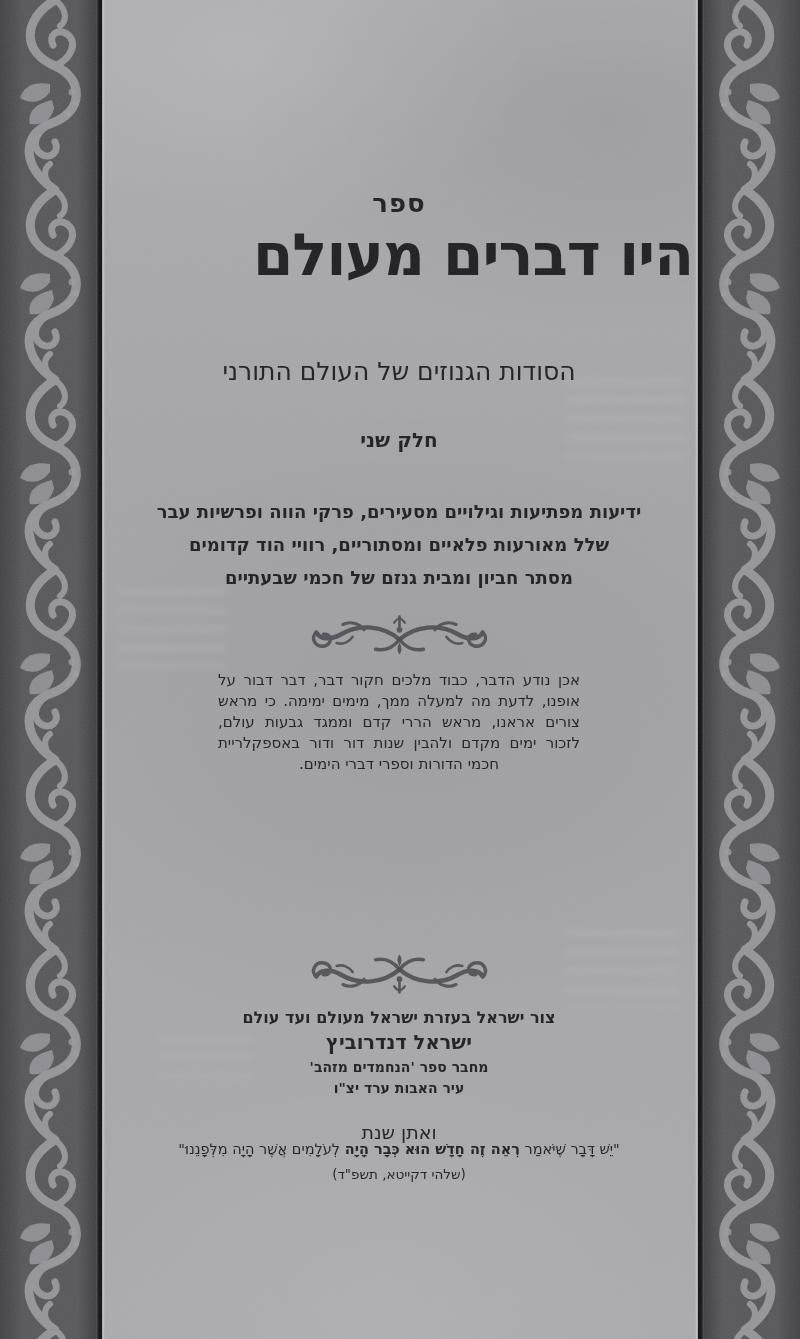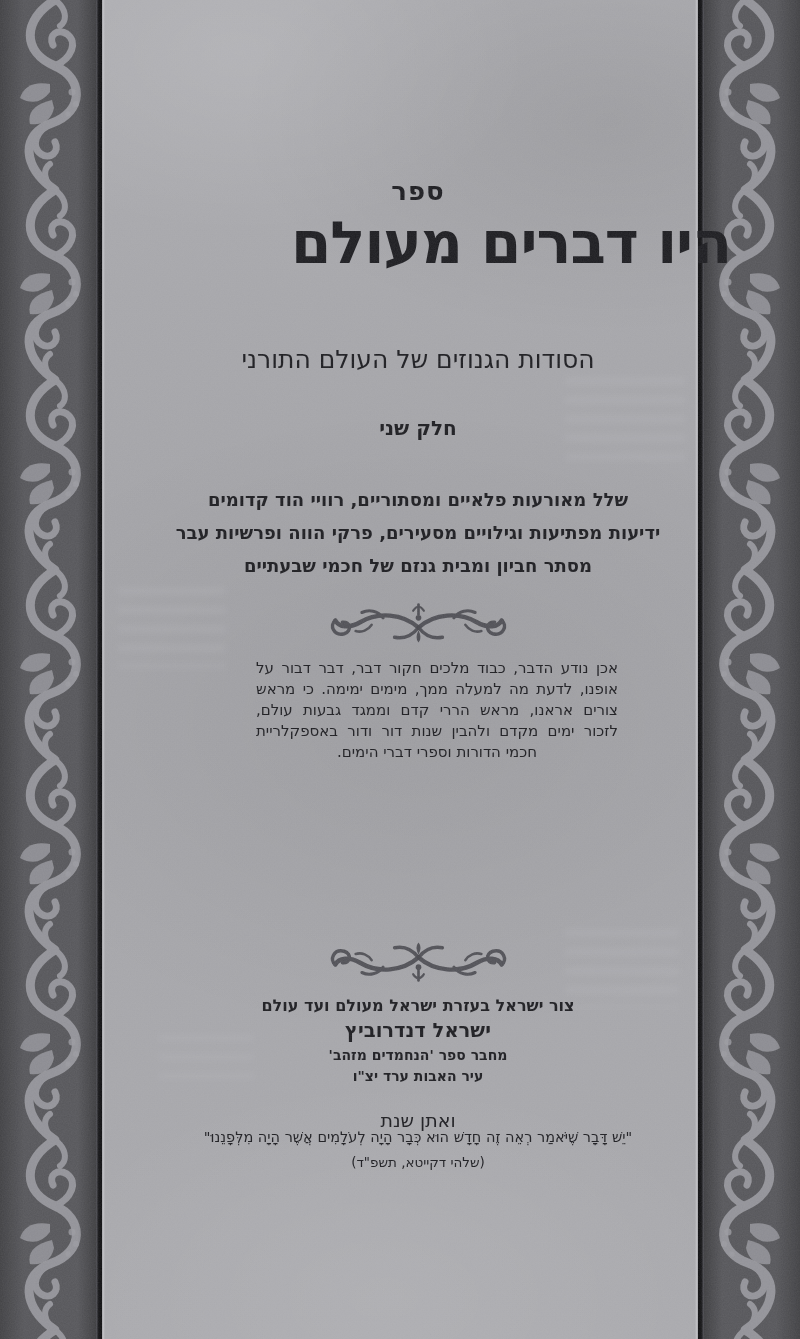--- a/index.html
+++ b/index.html
@@ -25,22 +25,22 @@
   .frame-line{position:absolute;top:0;height:100%;width:9px;}
   .frame-left{
     left:96px;
     background:linear-gradient(90deg,#54545a 0%,#121214 30%,#0e0e10 62%,#c8c8cc 74%,rgba(200,200,204,0) 100%);
   }
   .frame-right{
     right:96px;
     background:linear-gradient(270deg,#54545a 0%,#121214 30%,#0e0e10 62%,#c8c8cc 74%,rgba(200,200,204,0) 100%);
   }
   .content{
-    position:absolute;left:105px;top:0;width:588px;height:1153px;
-    text-align:center;color:#1c1c20;padding-left:38px;
+    position:absolute;left:105px;top:12px;width:588px;height:1153px;
+    text-align:center;color:#1c1c20;
   }
   .content > *{position:absolute;width:100%;margin:0;right:0;}
   .sefer{top:176px;font-size:26px;font-weight:bold;letter-spacing:1px;}
   .title{top:210px;font-size:58px;font-weight:bold;line-height:1.15;letter-spacing:-1px;text-align:right;}
   .subtitle{top:345px;font-size:25px;font-weight:normal;}
   .part{top:416px;font-size:20px;font-weight:bold;}
   .blurb{top:483px;font-size:18px;font-weight:bold;line-height:33px;}
   .flourish{display:flex;justify-content:center;}
   .flourish-1{top:601px;}
   .flourish-2{top:938px;}
@@ -50,21 +50,21 @@
     text-align:justify;text-align-last:center;
   }
   .para-1{top:658px;}
   .para-2{top:790px;}
   .dedication-line{top:996px;font-size:16px;font-weight:bold;}
   .author-name{top:1019px;font-size:19.5px;font-weight:bold;}
   .author-credit{top:1047px;font-size:14px;font-weight:bold;}
   .author-city{top:1068px;font-size:14px;font-weight:bold;}
   .chrono-intro{top:1109px;font-size:19px;}
   .chrono-verse{top:1129px;font-size:14.5px;}
-  .chrono-verse .bold{font-weight:normal;margin-top:32px;}
+  .chrono-verse .bold{font-weight:bold;margin-top:32px;}
   .chrono-note{top:1154px;font-size:13.5px;}
   .ghost{
     position:absolute;pointer-events:none;filter:blur(3px);opacity:.3;
     background:repeating-linear-gradient(180deg, rgba(200,200,206,.55) 0 6px, rgba(200,200,206,0) 6px 19px);
   }
   .ghost-1{left:565px;top:378px;width:120px;height:84px;}
   .ghost-2{left:118px;top:588px;width:108px;height:80px;}
   .ghost-3{left:565px;top:930px;width:114px;height:78px;}
   .ghost-4{left:158px;top:1035px;width:96px;height:58px;opacity:.22;}
   .noise{position:absolute;left:0;top:0;pointer-events:none;opacity:.4;}
@@ -170,22 +170,22 @@
 
     <div class="sefer">ספר</div>
 
     <h1 class="title">היו דברים מעולם</h1>
 
     <div class="subtitle">הסודות הגנוזים של העולם התורני</div>
 
     <div class="part">חלק שני</div>
 
     <div class="blurb">
+      <div>ידיעות מפתיעות וגילויים מסעירים, פרקי הווה ופרשיות עבר</div>
       <div>שלל מאורעות פלאיים ומסתוריים, רוויי הוד קדומים</div>
-      <div>ידיעות מפתיעות וגילויים מסעירים, פרקי הווה ופרשיות עבר</div>
       <div>מסתר חביון ומבית גנזם של חכמי שבעתיים</div>
     </div>
 
     <div class="flourish flourish-1">
       <svg width="195" height="46">
           <use href="#flourish-sym" width="195" height="46"></use>
         </svg>
     </div>
 
     <p class="para para-1">אכן נודע הדבר, כבוד מלכים חקור דבר, דבר דבור על אופנו, לדעת מה למעלה ממך, מימים ימימה. כי מראש צורים אראנו, מראש הררי קדם וממגד גבעות עולם, לזכור ימים מקדם ולהבין שנות דור ודור באספקלריית חכמי הדורות וספרי דברי הימים.</p>

